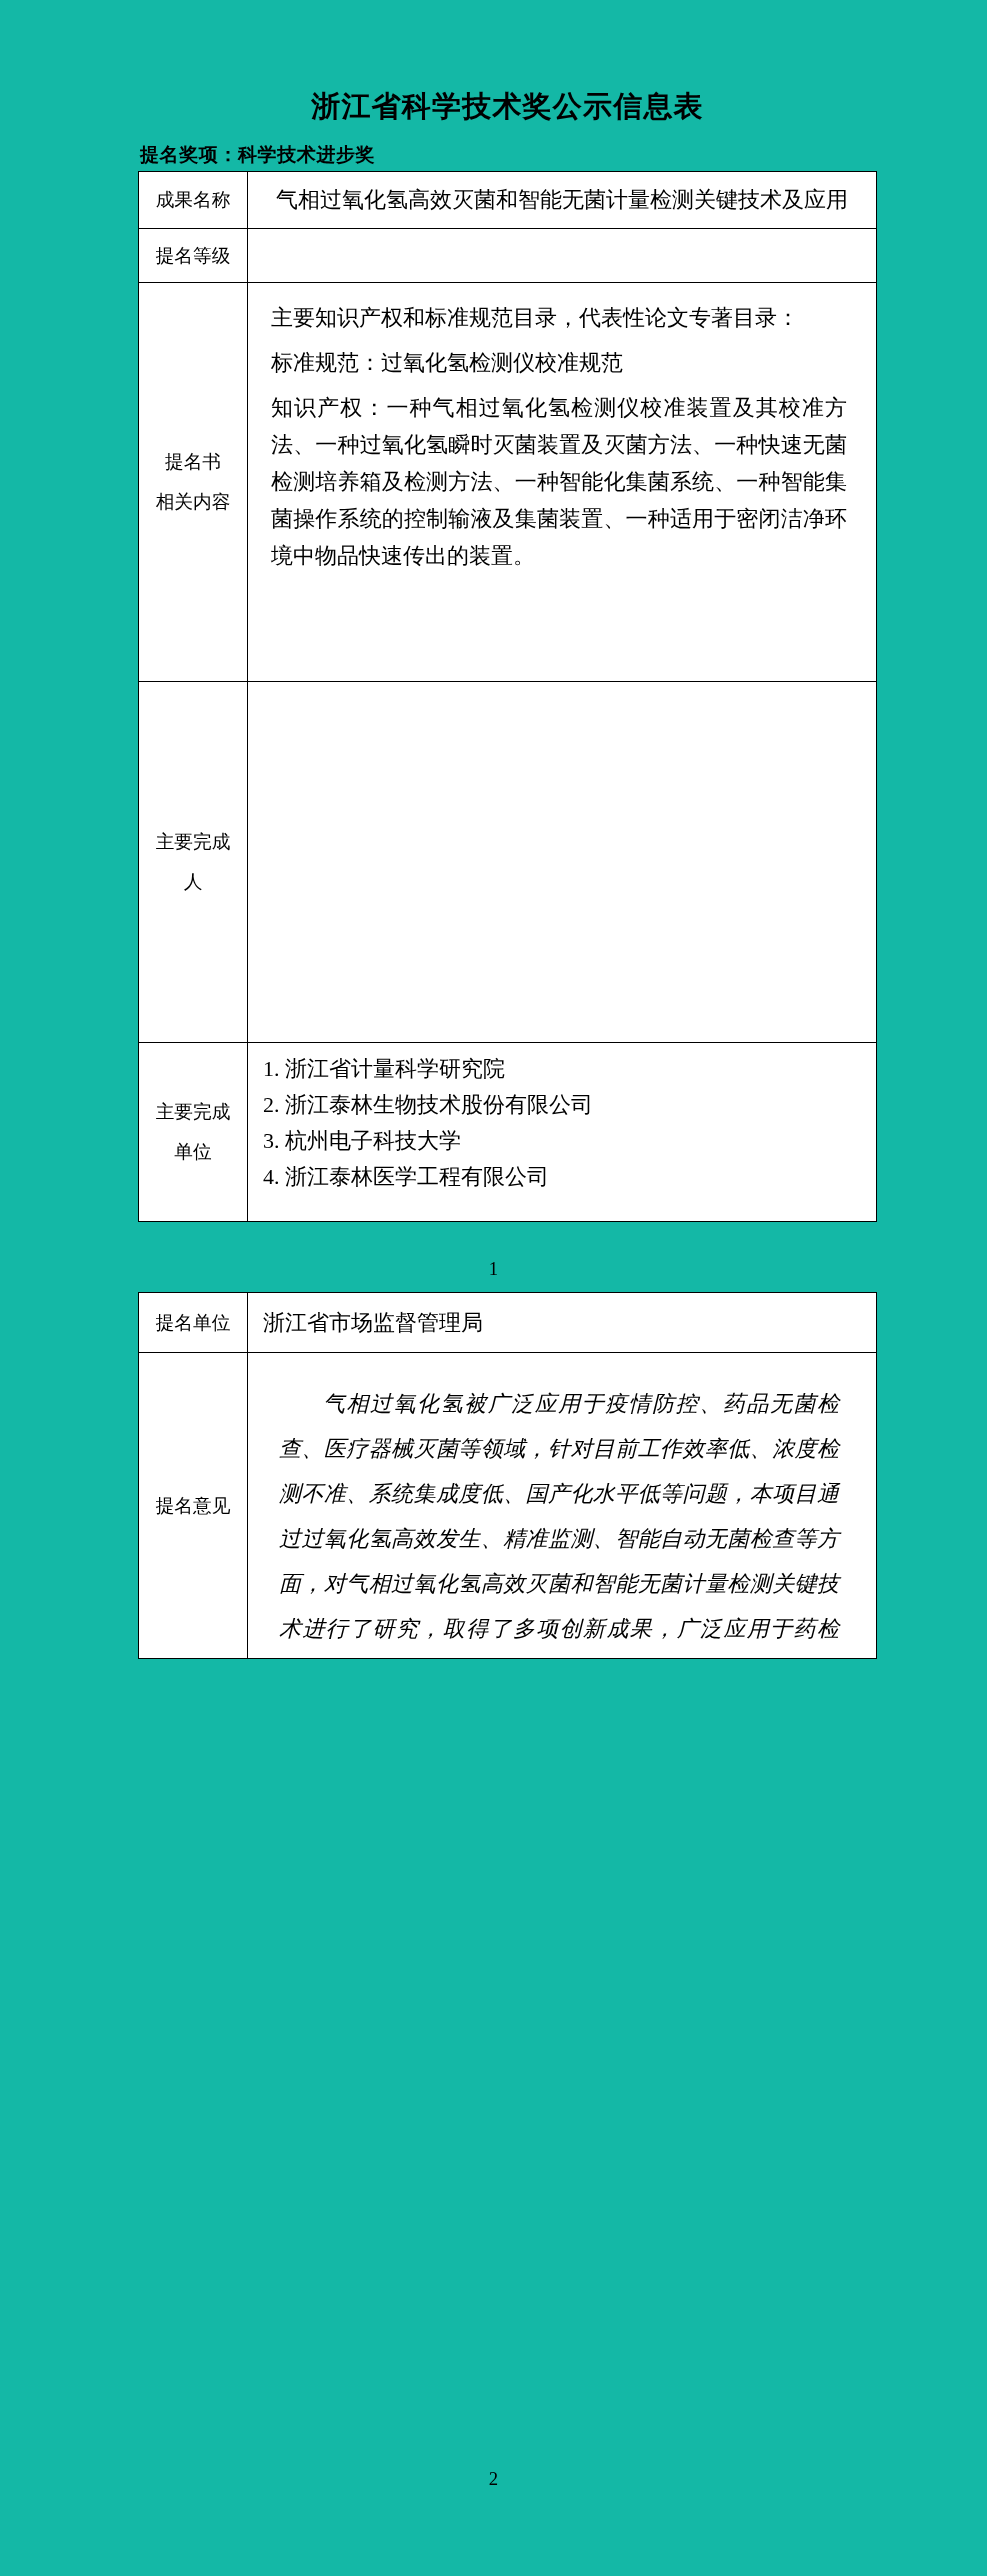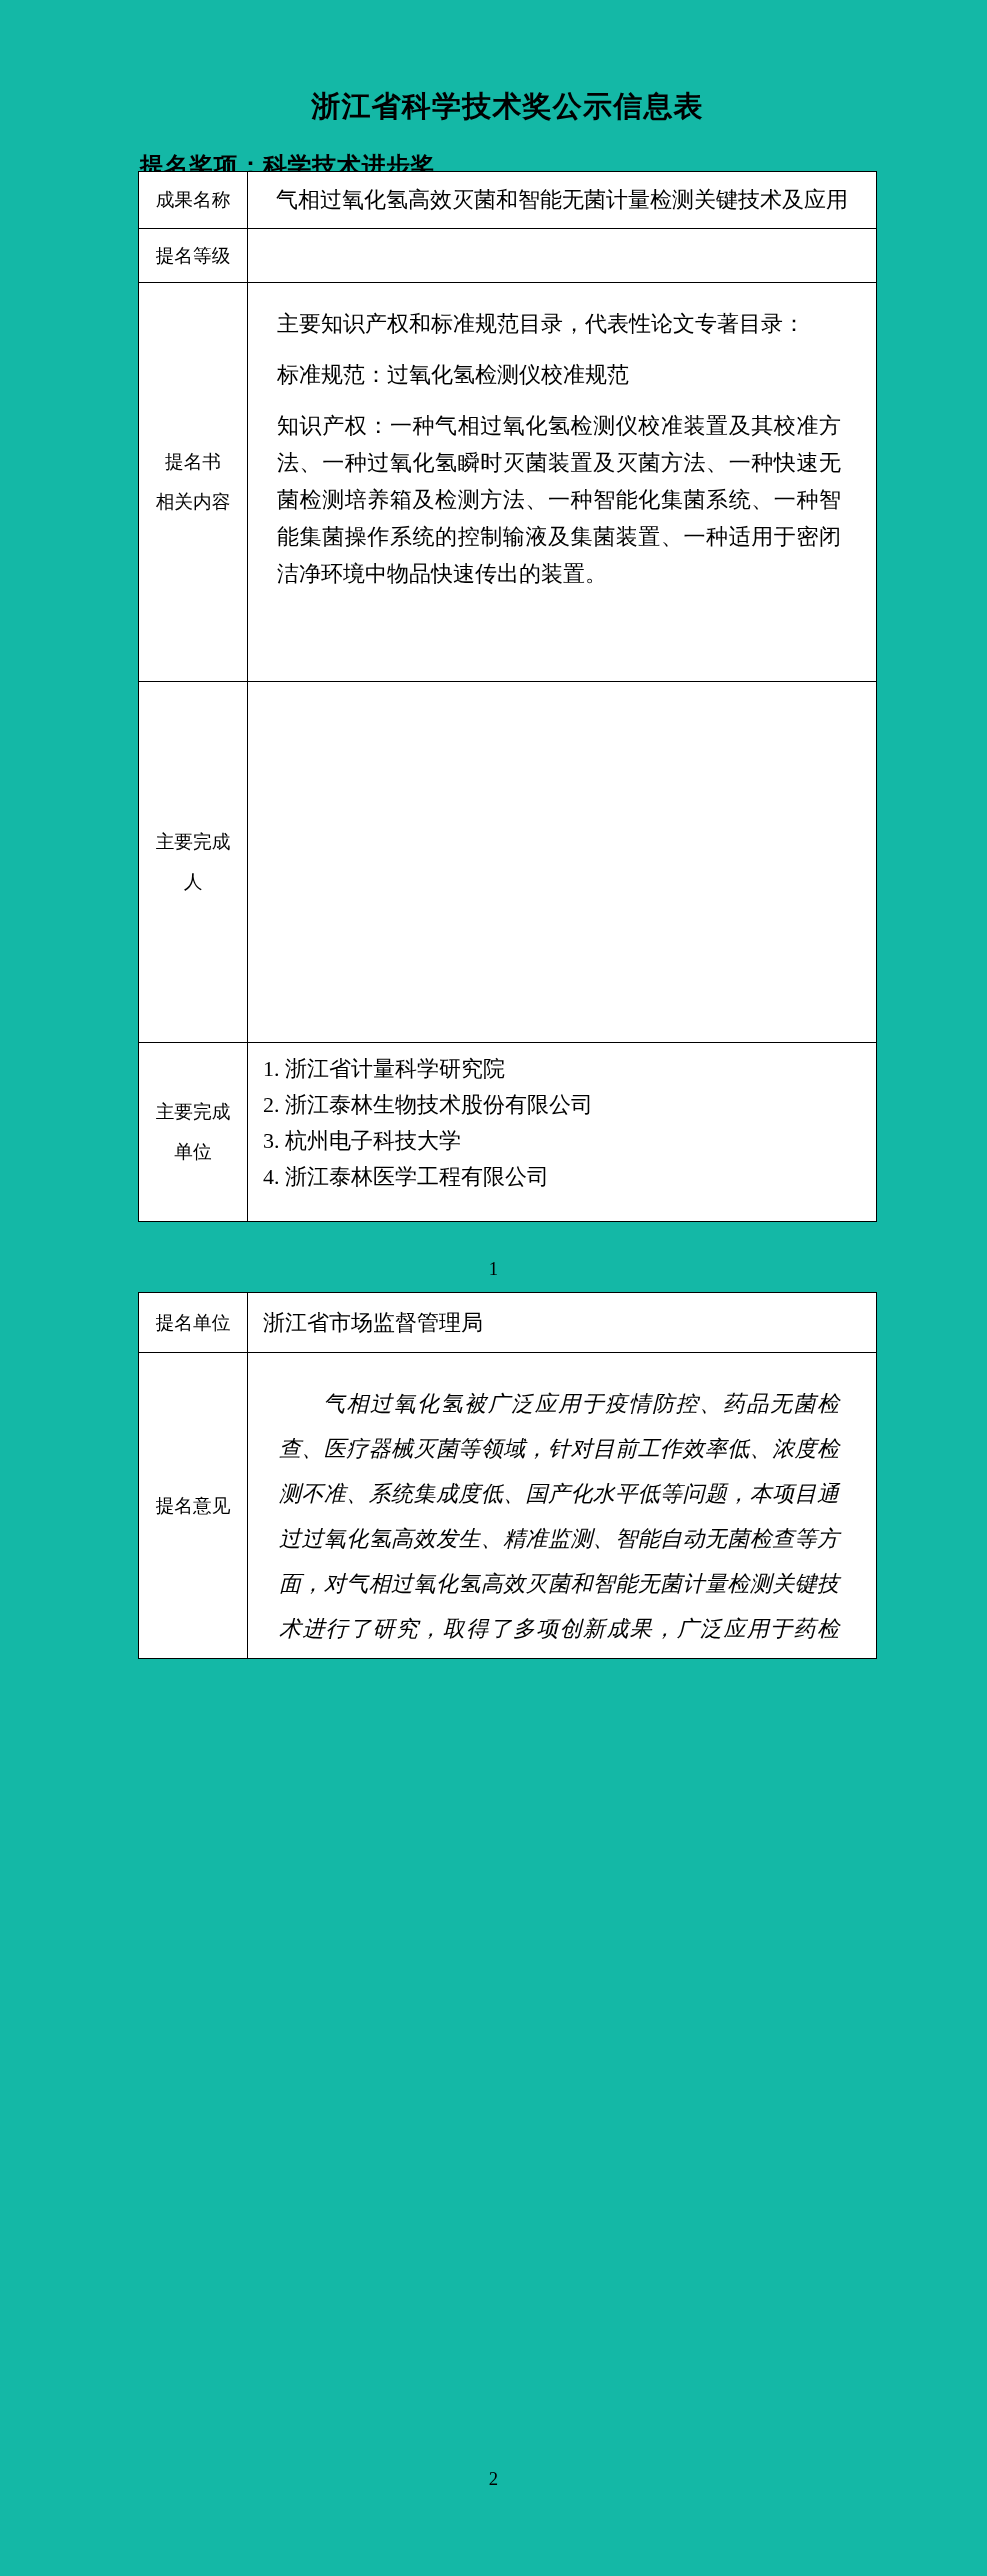--- a/index.html
+++ b/index.html
@@ -23,22 +23,22 @@
     width: 739px;
     text-align: center;
     font-size: 29px;
     font-weight: 700;
     letter-spacing: 1.2px;
     white-space: nowrap;
   }
   .award-line {
     position: absolute;
     left: 140px;
-    top: 150px;
-    font-size: 24px;
+    top: 142px;
+    font-size: 19px;
     font-weight: 700;
     letter-spacing: 0.6px;
     white-space: nowrap;
   }
   .tbl {
     position: absolute;
     left: 138px;
     width: 739px;
     border: 1.9px solid #000000;
     box-sizing: border-box;
@@ -89,21 +89,21 @@
     display: flex;
     align-items: center;
     padding-left: 15px;
   }
   .content-block {
     padding: 7.5px 21px 0 15px;
   }
   .content-block .para {
     line-height: 37px;
     text-align: justify;
-    margin: 14px;
+    margin: 8px;
   }
   .lines-block {
     padding: 5px 18.7px 0 15px;
     line-height: 36px;
     white-space: pre-line;
   }
   .orgs-block {
     padding: 7.5px 18.7px 0 15px;
     line-height: 36px;
     white-space: pre-line;

